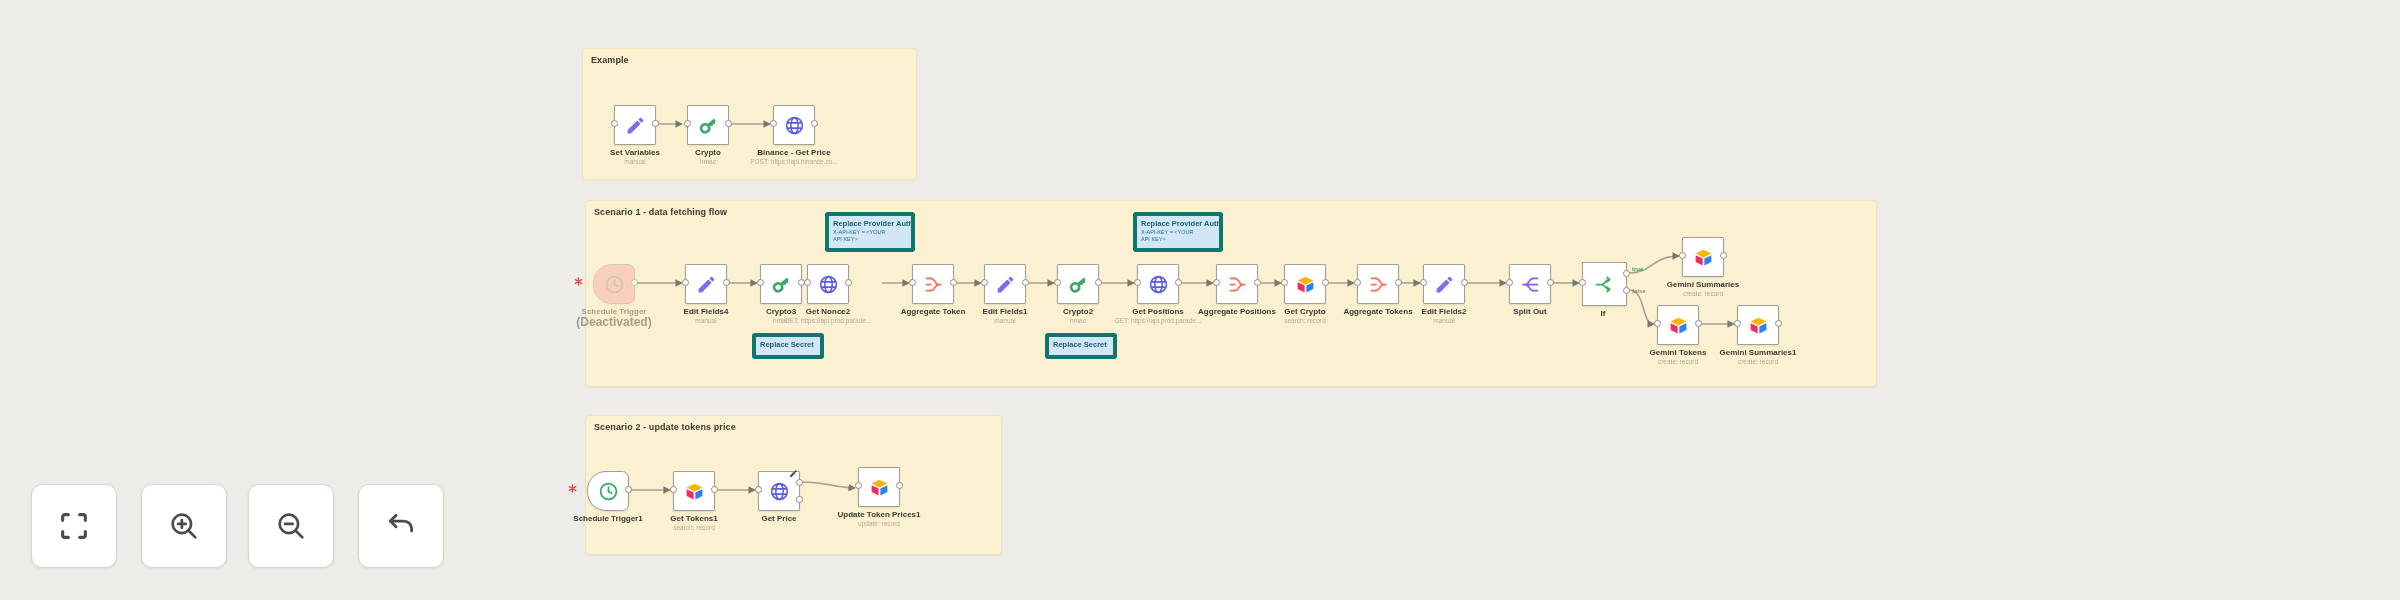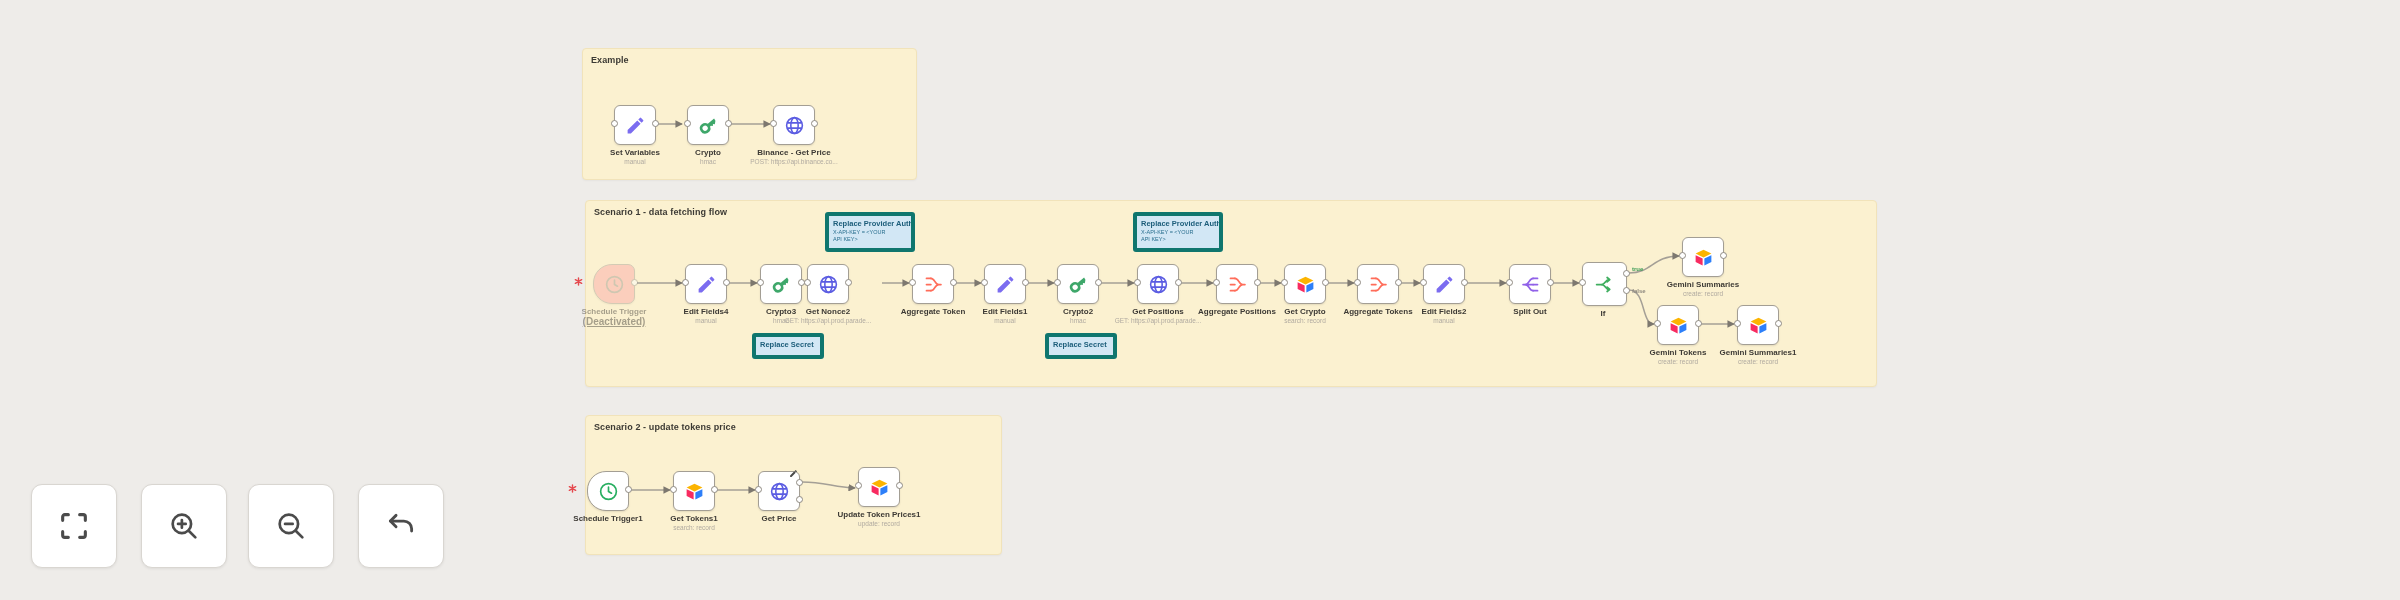--- a/index.html
+++ b/index.html
@@ -18,21 +18,21 @@
     color:#3c3a34;letter-spacing:.1px;white-space:nowrap;
   }
   .note{
     position:absolute;background:#d2e7f5;border:4px solid #0f766e;
     border-radius:3px;padding:3px 4px;box-sizing:border-box;overflow:hidden;
   }
   .note-title{font-size:7.5px;font-weight:bold;color:#1c5d7a;white-space:nowrap;}
   .note-line{font-size:5.5px;color:#2a6f8f;white-space:nowrap;margin-top:1px;}
   .node{
     position:absolute;width:40px;height:38px;background:#ffffff;
-    border:1px solid #a39e94;border-radius:6px;
+    border:1px solid #a39e94;border-radius:1px;
     box-shadow:0 1px 2px rgba(0,0,0,0.10);
     display:flex;align-items:center;justify-content:center;
   }
   .node.trigger{border-radius:19px 7px 7px 19px;}
   .node.big{width:43px;height:42px;}
   .node.deactivated{opacity:.45;background:#fca5a5;}
   .port{
     position:absolute;width:7px;height:7px;background:#fff;
     border:1.5px solid #8f8a82;border-radius:50%;top:14px;box-sizing:border-box;
   }
@@ -40,21 +40,21 @@
   .port.out{right:-4px;}
   .port.out2a{right:-4px;top:7px;}
   .port.out2b{right:-4px;top:24px;}
   .nlabel{
     position:absolute;top:42px;left:-45px;width:130px;text-align:center;
     pointer-events:none;
   }
   .big .nlabel{top:46px;}
   .nname{font-size:8px;font-weight:bold;color:#3d3a35;line-height:1.15;}
   .nsub{font-size:6.5px;color:#b0aaa0;margin-top:1px;line-height:1.1;}
-  .nsublabel{font-size:10px;font-weight:bold;color:#3d3a35;line-height:1.15;text-decoration:underline;}
+  .nsublabel{font-size:12px;font-weight:bold;color:#3d3a35;line-height:1.15;}
   .ic{width:21px;height:21px;display:block;}
   .ic-pencil{color:#7b6cf0;}
   .ic-key{color:#3ea76a;}
   .ic-globe{color:#5b5ce2;}
   .ic-clock-on{color:#27ae60;}
   .ic-clock-off{color:#9a958c;}
   .ic-agg{color:#ff6d5a;}
   .ic-split{color:#9061e8;}
   .ic-if{color:#3fae5f;}
   .badge{

